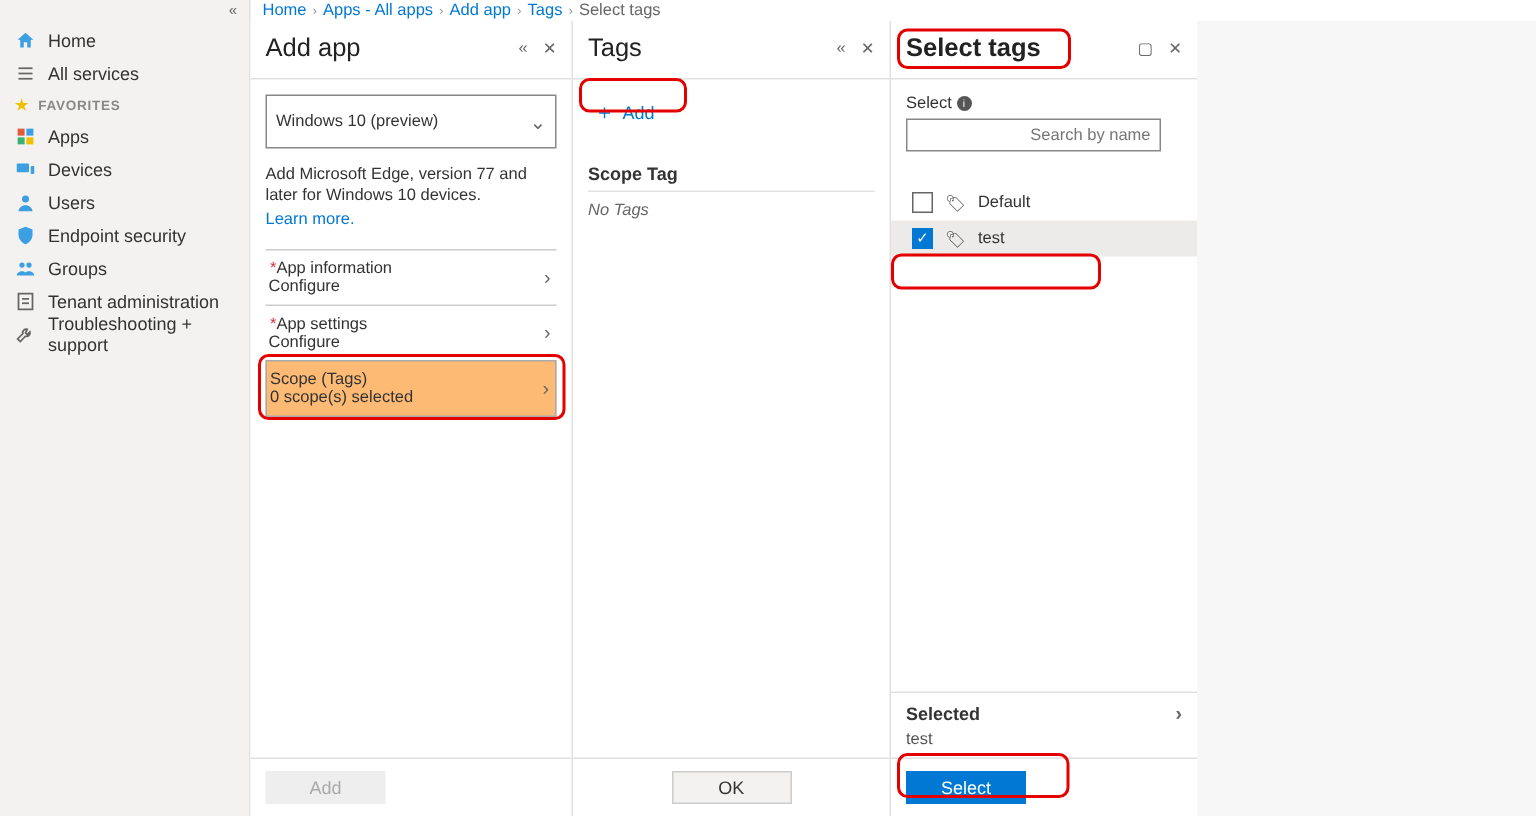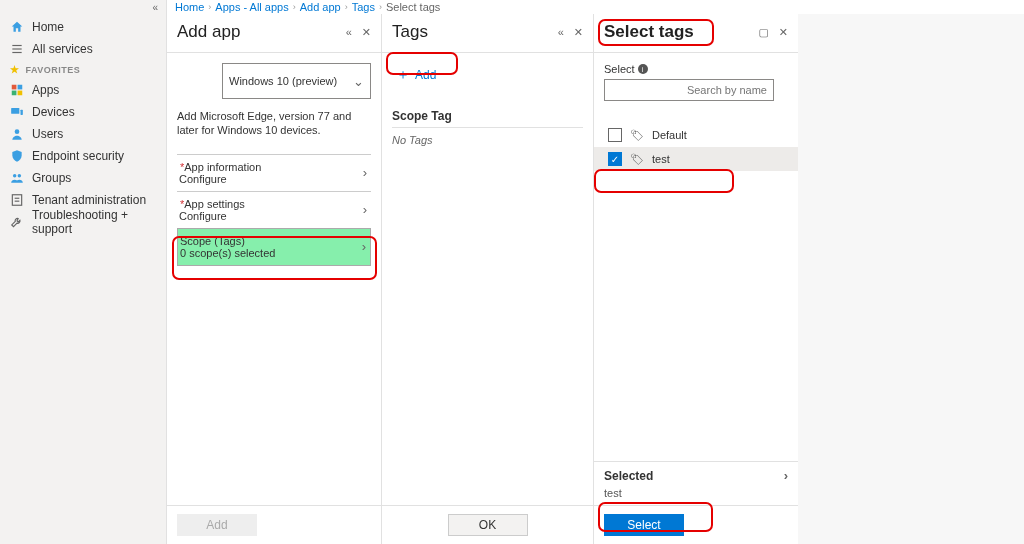--- a/index.html
+++ b/index.html
@@ -21,21 +21,21 @@
     .blade-header { display:flex; align-items:center; padding:8px 10px 10px 10px; border-bottom:1px solid #e1e1e1; justify-content:space-between;}
     .blade-title { font-size:17px; font-weight:400; color:#222;}
     .blade-controls { display:flex; gap:10px; color:#666; font-size:11px;}
     .blade-controls span { cursor:pointer;}
     .blade1 { width: 215px; }
     .blade2 { width: 212px; }
     .blade3 { width: 204px; border-right: none;}
     .blade-body { flex:1; padding:10px; overflow:hidden; display:flex; flex-direction:column;}
     .field-label { font-size:11px; color:#333; margin-bottom:3px;}
     .req { color:#d13438;}
-    .dropdown { display:flex; align-items:center; justify-content:space-between; border:1px solid #8a8886; height:22px; padding:17px 6px; font-size:11px; color:#333; cursor:pointer; margin-bottom:10px;margin-left:45px;}
+    .dropdown { display:flex; align-items:center; justify-content:space-between; border:1px solid #8a8886; height:22px; padding:17px 6px; font-size:11px; color:#333; cursor:pointer; margin-bottom:10px;}
     .info-text { font-size:11px; color:#333; line-height:1.3; margin-bottom:2px;}
     .link { color:#0078d4; cursor:pointer; font-size:11px;}
     .section-row { border-top:1px solid #ccc; padding:6px 4px 6px 2px; display:flex; align-items:center; justify-content:space-between; cursor:pointer;}
     .section-row:last-of-type { border-bottom:1px solid #ccc;}
     .section-row .texts .sub { font-size:11px; color:#333; }
     .section-row .texts .lbl { font-size:11px; color:#333; }
     .section-row .texts .lbl .req { margin-left:1px;}
     .chev { color:#666; font-size:13px;}
     .red-box { border:2px solid #e50000; border-radius:7px; position:absolute; pointer-events:none;}
     .blade1 .red-scope { top: 222px; left: 5px; width: 205px; height: 44px;}
@@ -59,21 +59,21 @@
     .chk { width:14px; height:14px; border:1px solid #666; display:inline-flex; align-items:center; justify-content:center; font-size:10px; color:#fff; background:#fff;}
     .chk.checked { background:#0078d4; border-color:#0078d4;}
     .tag-icon { color:#555; font-size:11px;}
     .blade3 .red-row { top:155px; left:0px; width:140px; height:24px;}
     .selected-area { border-top:1px solid #e1e1e1; padding:6px 10px; display:flex; flex-direction:column; gap:4px;}
     .selected-head { display:flex; justify-content:space-between; align-items:center; font-size:12px; font-weight:600;}
     .selected-val { font-size:11px; color:#555;}
     .blade3 .red-select { bottom:12px; left:4px; width:115px; height:30px;}
     .rest { flex:1; background:#f7f7f7;}
     .blade1 .section-list { margin-top: 14px;}
-    .scope-highlight { background:#86efac; border:1px solid #aaa !important;}
+    .scope-highlight { background:#fdba74; border:1px solid #aaa !important;}
   </style>
 </head>
 <body>
 
 <div class="root">
   <div class="sidebar">
     <div class="side-collapse">«</div>
     <div class="side-item">
       <span class="icon">
         <svg width="14" height="14" viewBox="0 0 24 24" fill="#3b9fe2">
@@ -185,20 +185,21 @@
             <span>«</span>
             <span>✕</span>
           </div>
         </div>
         <div class="blade-body">
           <div class="dropdown">
             <span>Windows 10 (preview)</span>
             <span class="chev">⌄</span>
           </div>
           <div class="info-text">Add Microsoft Edge, version 77 and later for Windows 10 devices.</div>
+          <span class="link">Learn more.</span>
 
           <div class="section-list">
             <div class="section-row">
               <div class="texts">
                 <div class="lbl"><span class="req">*</span><span>App information</span></div>
                 <div class="sub">Configure</div>
               </div>
               <span class="chev">›</span>
             </div>
             <div class="section-row">

